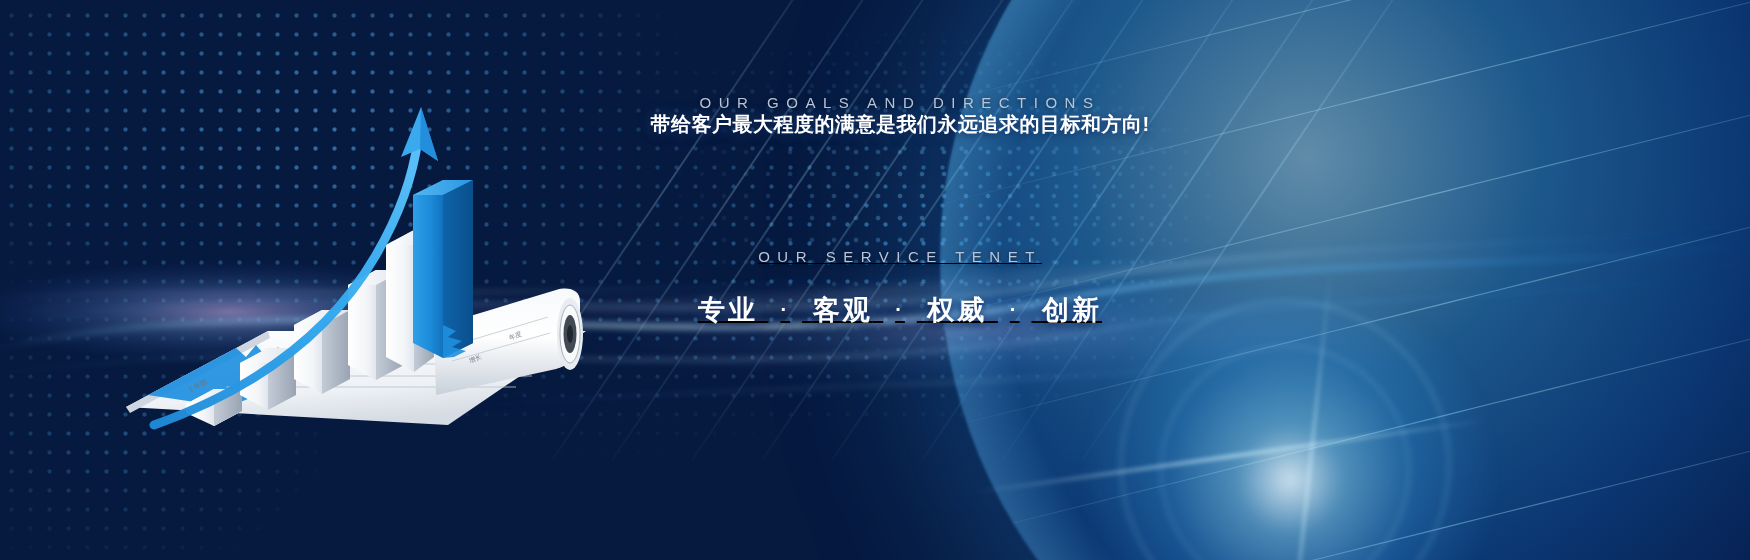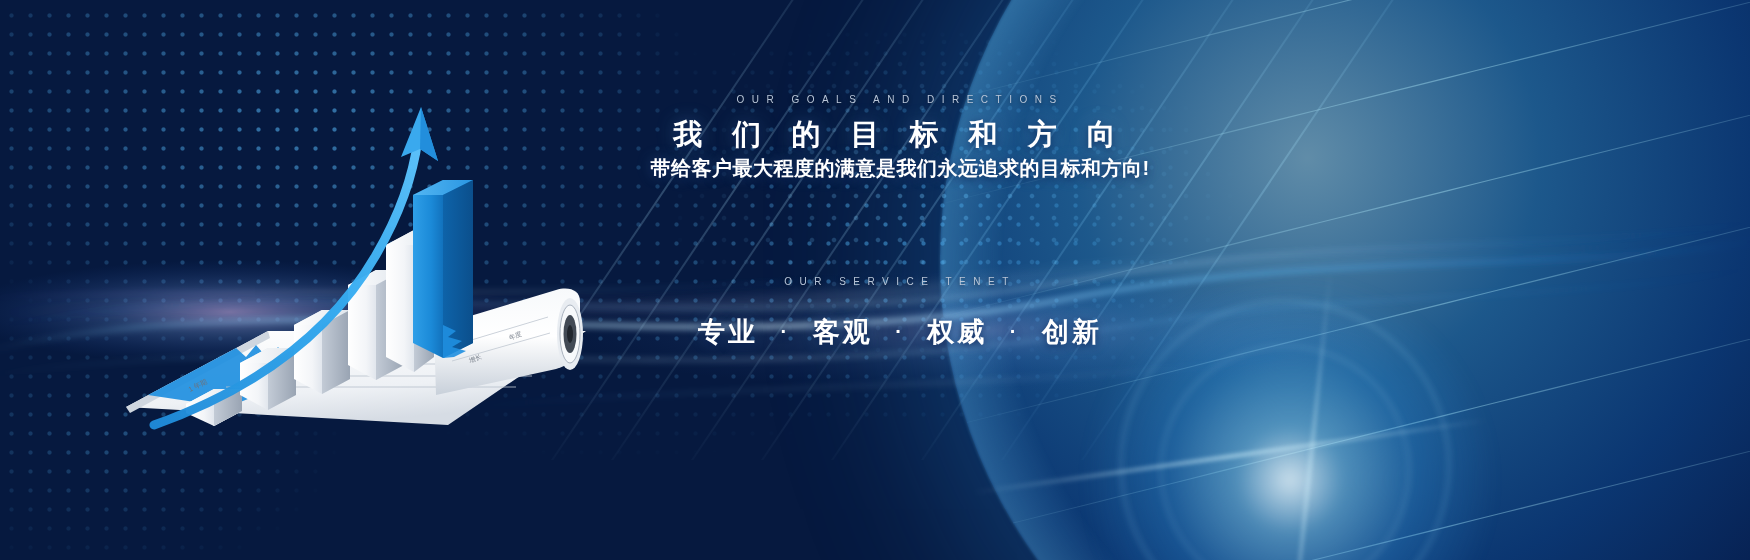--- a/index.html
+++ b/index.html
@@ -74,21 +74,21 @@
   .flare-streak.v{right:440px;top:270px;width:3px;height:420px;transform:rotate(6deg);
     background:linear-gradient(180deg,rgba(180,235,255,0),rgba(215,245,255,.55),rgba(180,235,255,0));}
   
   .rays{position:absolute;right:300px;top:-60px;width:900px;height:520px;overflow:hidden;opacity:.55;}
   .rays i{position:absolute;top:-140px;width:1.5px;height:760px;background:linear-gradient(180deg,rgba(160,225,255,0),rgba(175,230,255,.45),rgba(160,225,255,0));transform:rotate(34deg);}
   
   .streaks{position:absolute;left:0;top:180px;width:1750px;height:300px;}
   
   .txtblock{position:absolute;text-align:center;}
   .eyebrow{
-    color:#b9c6d8;font-size:10px;letter-spacing:7.5px;font-weight:400;
+    color:#b9c6d8;font-size:15px;letter-spacing:7.5px;font-weight:400;
     text-shadow:0 1px 4px rgba(0,0,0,.45);white-space:nowrap;
   }
   .zh-title{
     color:#ffffff;font-size:29px;font-weight:700;letter-spacing:11px;
     text-shadow:0 2px 8px rgba(0,20,70,.8),0 0 18px rgba(120,200,255,.35);
     white-space:nowrap;margin-top:10px;
   }
   .zh-sub{
     color:#ffffff;font-size:20px;font-weight:700;letter-spacing:.5px;
     text-shadow:0 2px 9px rgba(0,20,70,.85),0 0 16px rgba(120,200,255,.3);
@@ -322,25 +322,24 @@
       <g>
         <path d="M36,330 C 120,300 206,250 258,160 C 286,112 296,74 300,44" stroke="url(#arrowG)" stroke-width="9" fill="none" stroke-linecap="round" opacity=".97"></path>
         <path d="M283,62 L303,12 L320,66 L302,54 Z" fill="#3aa9ee"></path>
         <path d="M303,12 L320,66 L302,54 Z" fill="#1f8ad8" opacity=".85"></path>
       </g>
     </svg>
   </div>
 
   <div class="txtblock" style="left:596px;top:94px;width:608px;">
     <div class="eyebrow">OUR GOALS AND DIRECTIONS</div>
-    <div class="zh-title">我 们 的 目 标 和 方 向</div>
     <div class="zh-sub">带给客户最大程度的满意是我们永远追求的目标和方向!</div>
   </div>
 
-  <div class="txtblock" style="left:596px;top:276px;width:608px;">
+  <div class="txtblock" style="left:596px;top:248px;width:608px;text-decoration:underline;">
     <div class="eyebrow">OUR SERVICE TENET</div>
     <div class="zh-tagline">
       <span>专业</span>
       <span class="dot">·</span>
       <span>客观</span>
       <span class="dot">·</span>
       <span>权威</span>
       <span class="dot">·</span>
       <span>创新</span>
     </div>

